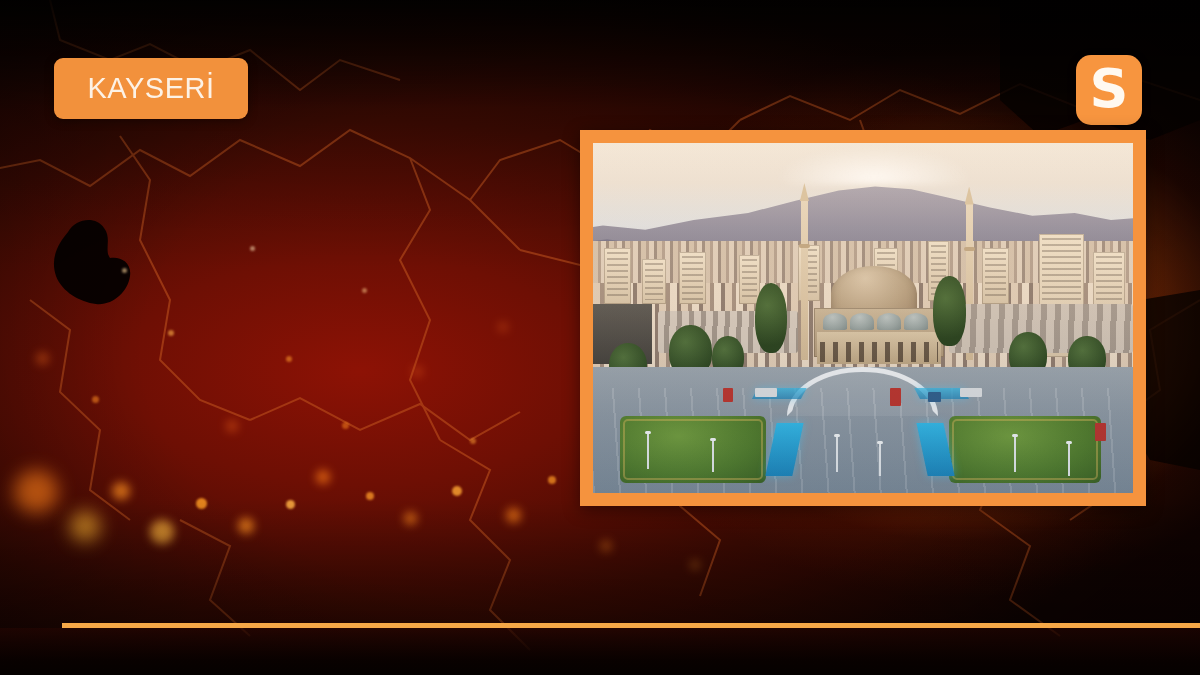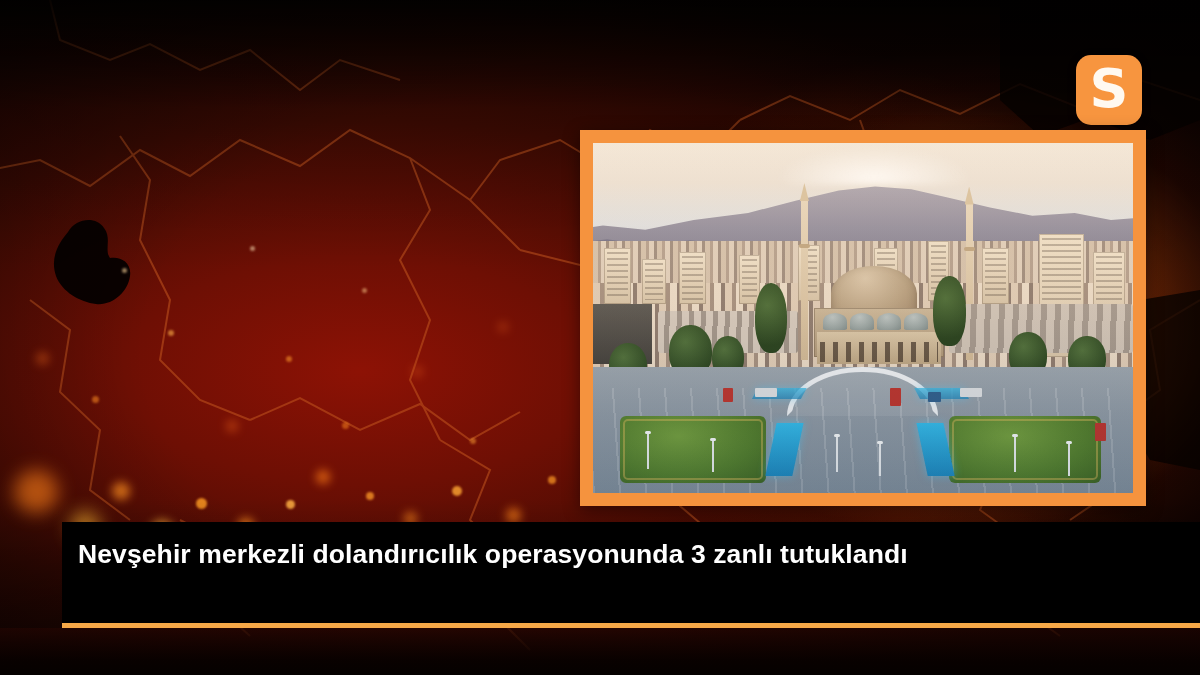--- a/index.html
+++ b/index.html
@@ -383,20 +383,23 @@
     <div class="dot" style="left:362px; top:288px; width:5px;  height:5px;  background:#ffd08c; opacity:.5;"></div>
     <div class="dot soft" style="left:920px; top:268px; width:14px; height:14px; background:#ffd28a; opacity:.35;"></div>
     <div class="dot" style="left:1004px;top:336px; width:6px;  height:6px;  background:#fff0d2; opacity:.45;"></div>
     <div class="dot" style="left:880px; top:436px; width:7px;  height:7px;  background:#ffc170; opacity:.35;"></div>
     <div class="dot soft" style="left:600px; top:540px; width:12px; height:12px; background:#ff8c1f; opacity:.4;"></div>
     <div class="dot soft" style="left:690px; top:560px; width:10px; height:10px; background:#ff9a2a; opacity:.35;"></div>
   </div>
 
   <div class="bg-vignette"></div>
 
+  <div id="city-badge">
+    <span class="label">KAYSERİ</span>
+  </div>
 
   <div id="brand-logo">
     <span class="mark">S</span>
   </div>
 
   <div id="photo-frame">
     <div id="photo">
 
       <div class="sky"></div>
       <div class="cloud-cap"></div>
@@ -465,19 +468,16 @@
       <div class="lamp" style="left:22%; top:85%; height:9%;"></div>
       <div class="lamp" style="left:45%; top:84%; height:10%;"></div>
       <div class="lamp" style="left:53%; top:86%; height:9%;"></div>
       <div class="lamp" style="left:78%; top:84%; height:10%;"></div>
       <div class="lamp" style="left:88%; top:86%; height:9%;"></div>
 
       <div class="photo-warm"></div>
     </div>
   </div>
 
-  <div id="headline-band">
-    <div id="headline-text">Nevşehir merkezli dolandırıcılık operasyonunda 3 zanlı tutuklandı</div>
-  </div>
   <div id="headline-rule"></div>
   <div id="bottom-fill"></div>
 
 </div>
 
 </body></html>

